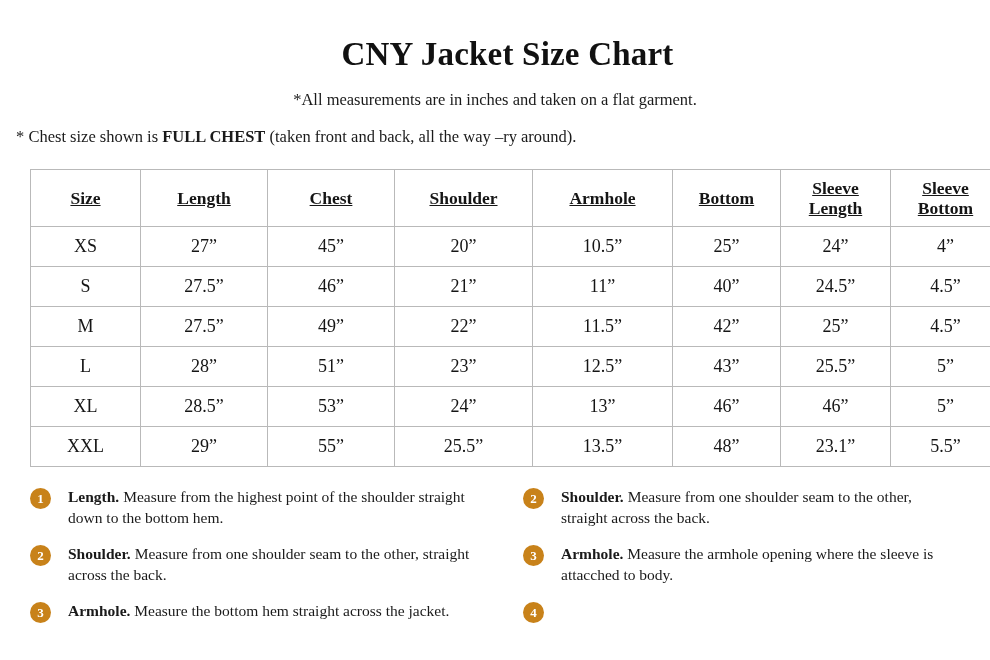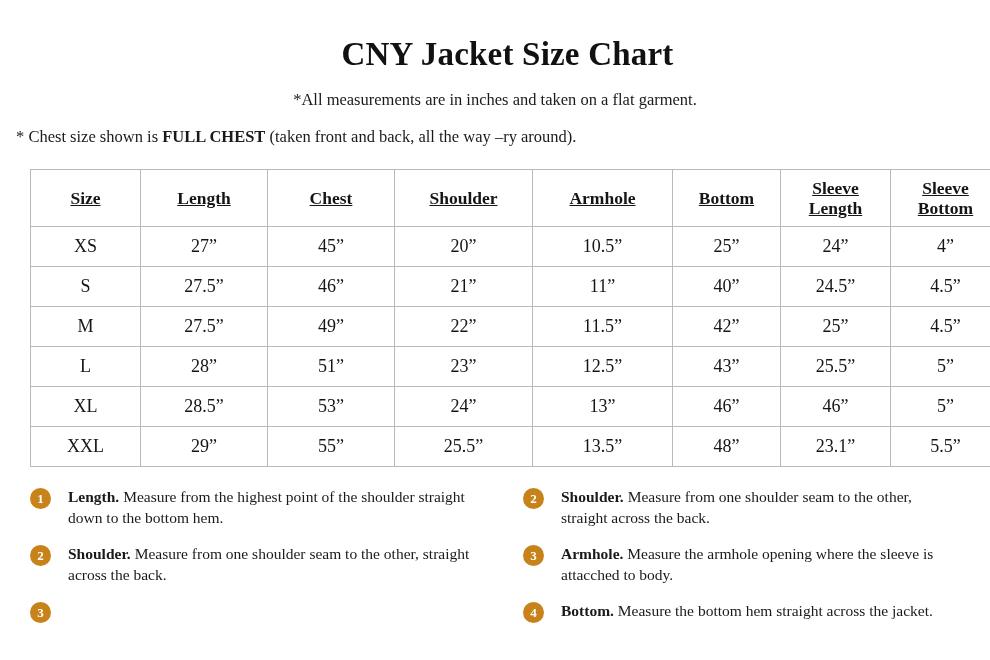--- a/index.html
+++ b/index.html
@@ -228,31 +228,31 @@
       <div class="note">
         <span class="badge">1</span>
         <span class="note-text"><b>Length.</b><span> Measure from the highest point of the shoulder straight down to the bottom hem.</span></span>
       </div>
       <div class="note">
         <span class="badge">2</span>
         <span class="note-text"><b>Shoulder.</b><span> Measure from one shoulder seam to the other, straight across the back.</span></span>
       </div>
       <div class="note">
         <span class="badge">3</span>
+        <span class="note-text"><b>Armhole.</b><span> Measure the bottom hem straight across the jacket.</span></span>
       </div>
     </div>
     <div class="notes-col right">
       <div class="note">
         <span class="badge">2</span>
         <span class="note-text"><b>Shoulder.</b><span> Measure from one shoulder seam to the other, straight across the back.</span></span>
       </div>
       <div class="note">
         <span class="badge">3</span>
         <span class="note-text"><b>Armhole.</b><span> Measure the armhole opening where the sleeve is attacched to body.</span></span>
       </div>
       <div class="note">
         <span class="badge">4</span>
-        <span class="note-text"><b>Bottom.</b><span> Measure the bottom hem straight across the jacket.</span></span>
       </div>
     </div>
   </div>
 
 </div>
 
 </body></html>

